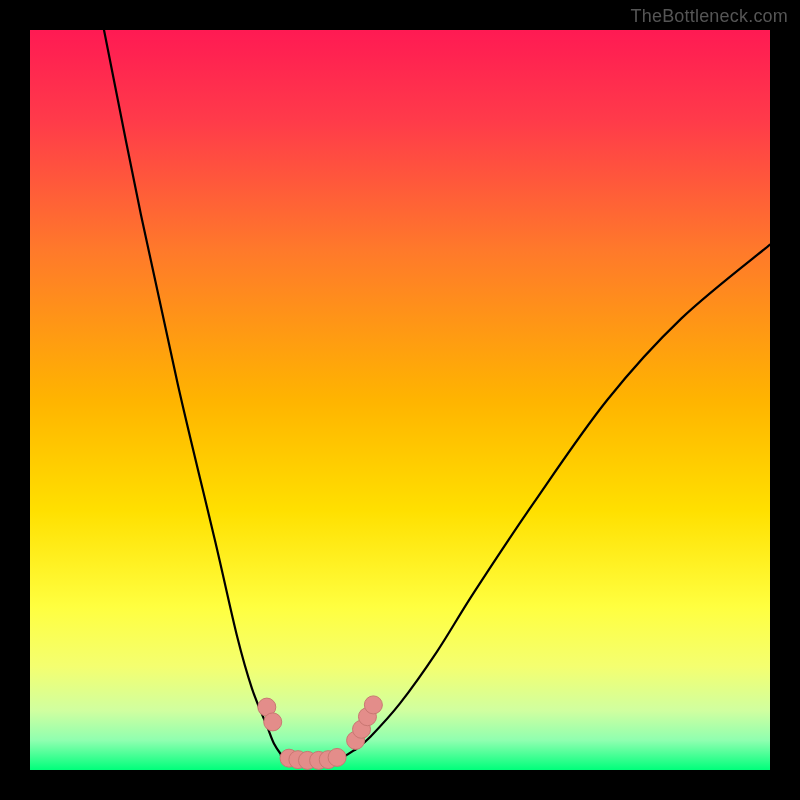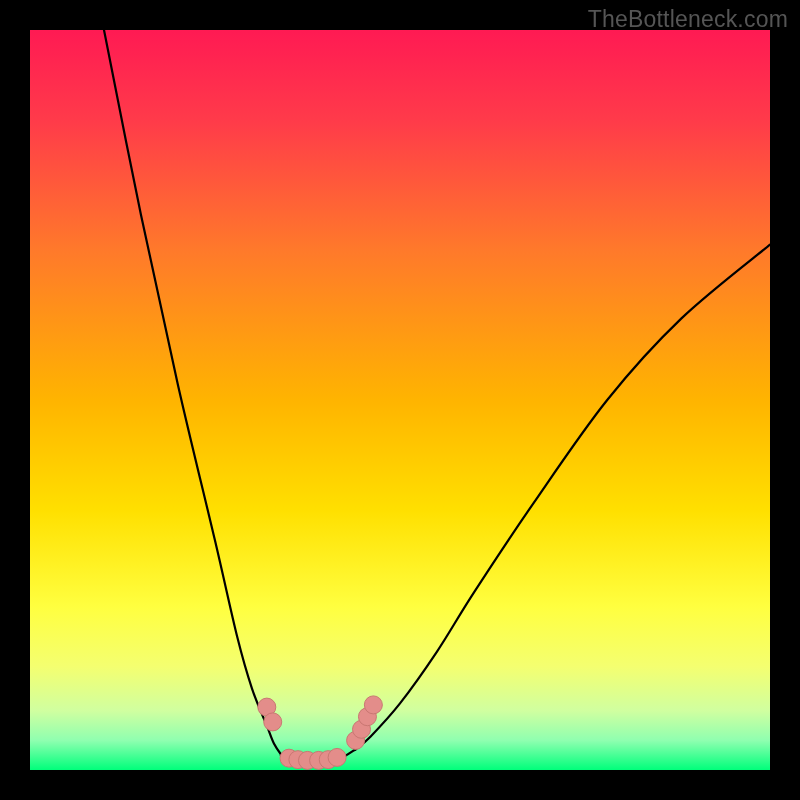--- a/index.html
+++ b/index.html
@@ -15,21 +15,21 @@
     height: 800px;
     background: #000000;
     position: relative;
   }
   .watermark {
     position: absolute;
     top: 6px;
     right: 12px;
     color: #555555;
     font-family: Arial, Helvetica, sans-serif;
-    font-size: 23px;
+    font-size: 18px;
     font-weight: 500;
     letter-spacing: 0.2px;
     z-index: 10;
   }
   .plot {
     position: absolute;
     left: 30px;
     top: 30px;
     width: 740px;
     height: 740px;

